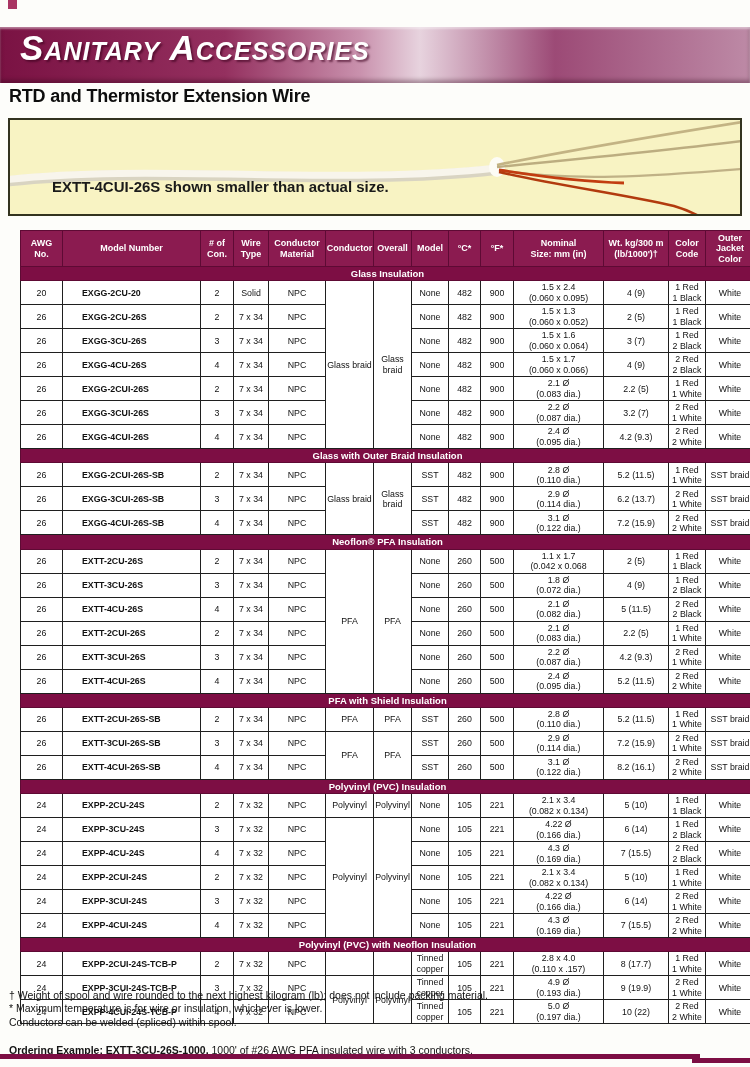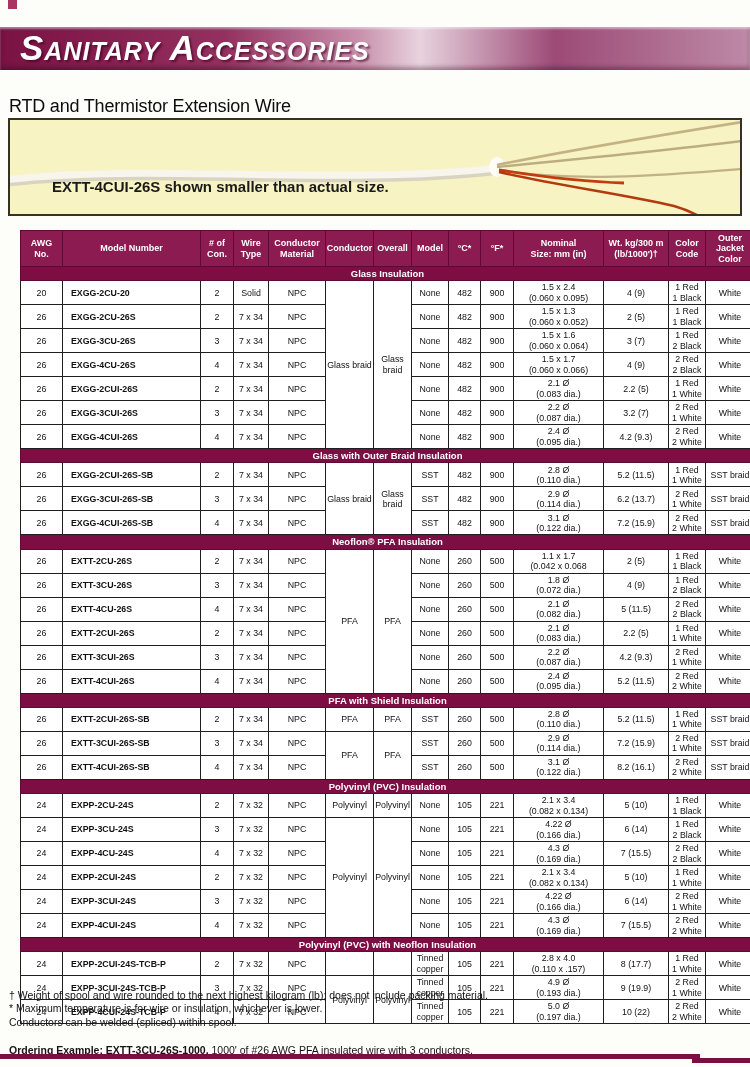--- a/index.html
+++ b/index.html
@@ -1,44 +1,44 @@
 <!DOCTYPE html>
 <html><head>
 <meta charset="utf-8">
 <style>
   html,body{margin:0;padding:0;background:#ffffff;}
   .page{position:relative;width:750px;height:1067px;background:#fdfdfa;
         font-family:"Liberation Sans",sans-serif;overflow:hidden;}
 
   .corner-mark{position:absolute;left:8px;top:0;width:9px;height:9px;background:#a93563;}
 
-  .banner{position:absolute;left:0;top:27px;width:750px;height:43px;
+  .banner{position:absolute;left:0;top:27px;width:750px;height:56px;
           background:linear-gradient(90deg,#7a1243 0%,#94305f 30%,#c991ad 48%,#e7d3de 56%,#9c4a76 74%,#bd8aa6 100%);
           box-shadow:inset 0 2px 2px rgba(255,255,255,.45), inset 0 -3px 4px rgba(40,0,20,.35);}
   .banner-title{position:absolute;left:20px;top:1px;font-style:italic;font-weight:bold;
           font-variant:small-caps;font-size:35px;color:#ffffff;letter-spacing:1px;
           text-shadow:2px 2px 2px rgba(60,0,30,.6);}
 
-  .page-title{position:absolute;left:9px;top:96px;margin:0;font-size:18px;font-weight:normal;
+  .page-title{position:absolute;left:9px;top:86px;margin:0;font-size:18px;font-weight:bold;
           color:#0d0d0d;letter-spacing:-0.2px;}
 
   .photo-panel{position:absolute;left:8px;top:118px;width:730px;height:94px;
           background:#f8f3c3;border:2px solid #33331f;}
   .photo-panel svg{position:absolute;left:0;top:0;}
   .caption{position:absolute;left:42px;top:58px;font-size:15px;font-weight:bold;color:#1a1a1a;}
 
   table.spec{position:absolute;left:20px;top:230px;width:734px;border-collapse:collapse;
           table-layout:fixed;color:#111;background:#0c4a6e;}
   table.spec th{background:#8b1b50;color:#fff;font-weight:bold;font-size:9px;line-height:1.15;
           padding:2px 0;border:1px solid #5e0a34;text-align:center;vertical-align:middle;height:26px;}
   table.spec td{border:1px solid #1f1f1f;text-align:center;vertical-align:middle;
           font-size:8.8px;line-height:1.18;padding:1px;height:21px;background:#fff;}
   table.spec tr.section td{background:#7d0e44;color:#fff;text-align:center;font-weight:bold;
           font-size:9.5px;height:11px;padding:1px 4px;border:1px solid #5e0a34;}
-  table.spec td.model{text-align:left;font-weight:bold;padding-left:8px;}
+  table.spec td.model{text-align:left;font-weight:bold;padding-left:19px;}
 
   .footnotes{position:absolute;left:9px;top:989px;font-size:10.5px;color:#141414;line-height:1.28;}
   .ordering{margin-top:15px;}
 
   .bottom-bar{position:absolute;left:0;top:1054px;width:700px;height:5px;background:#7d0e44;}
   .bottom-bar-right{position:absolute;left:692px;top:1058px;width:58px;height:5px;background:#7d0e44;}
 </style>
 </head>
 <body>
 

